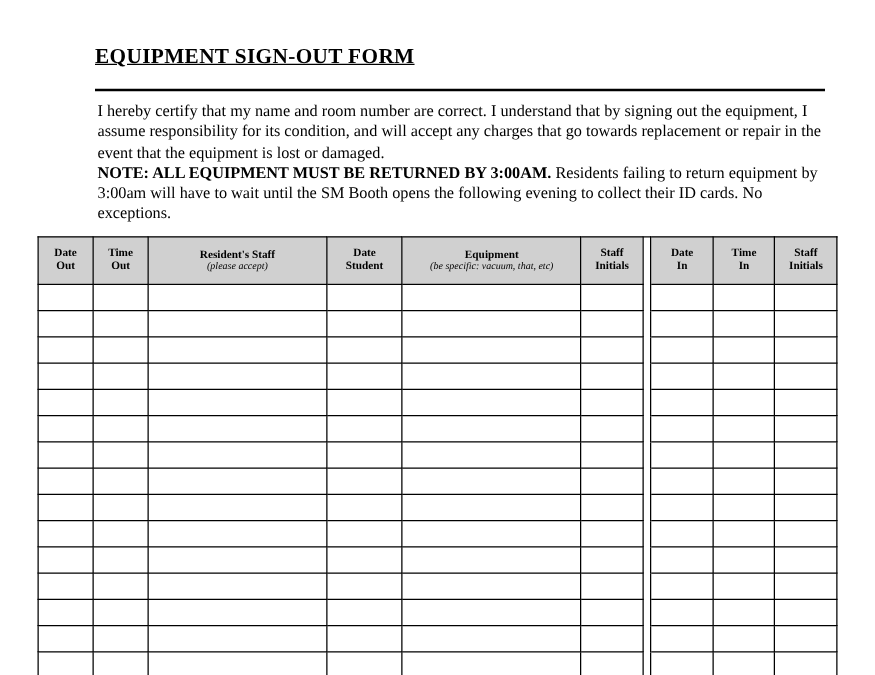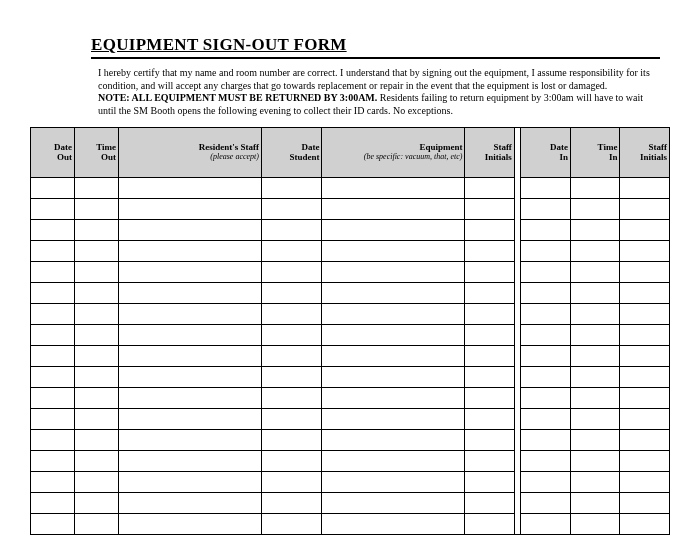--- a/index.html
+++ b/index.html
@@ -10,58 +10,57 @@
     height: 540px;
     padding: 35px 30px 20px 30px;
     font-size: 10px;
     color: #000;
   }
   .header-row {
     display: flex;
     justify-content: flex-start;
     align-items: flex-end;
     border-bottom: 2px solid #000;
-    padding-bottom: 2px;
-    margin-left: 61px;
+    padding-bottom: 16px;
+    margin-left: 46px;
     margin-right: 10px;
   }
   .title {
     font-size: 17px;
     font-weight: bold;
     text-decoration: underline;
     letter-spacing: 0.3px;
   }
   .subtitle {
     font-size: 11px;
     font-style: italic;
   }
   .disclaimer {
-    margin: 8px 10px 10px 68px;
-    font-size: 10px;
+    margin: 8px 10px 10px 48px;
+    font-size: 13px;
     line-height: 1.25;
   }
   .disclaimer .note-label { font-weight: bold; }
   table.form {
     border-collapse: collapse;
     width: 100%;
     table-layout: fixed;
   }
   table.form th, table.form td {
     border: 1px solid #000;
     padding: 2px 2px;
     text-align: center;
     vertical-align: middle;
   }
   table.form th {
     background: #d0d0d0;
     font-weight: bold;
     font-size: 9px;
     line-height: 1.1;
-    height: 50px;
-    text-align: right;
+    height: 38px;
   }
   table.form th .sub {
     display: block;
     font-weight: normal;
     font-style: italic;
     font-size: 8px;
   }
   table.form td { height: 21px; }
   col.date-out  { width: 40px; }
   col.time-out  { width: 40px; }

